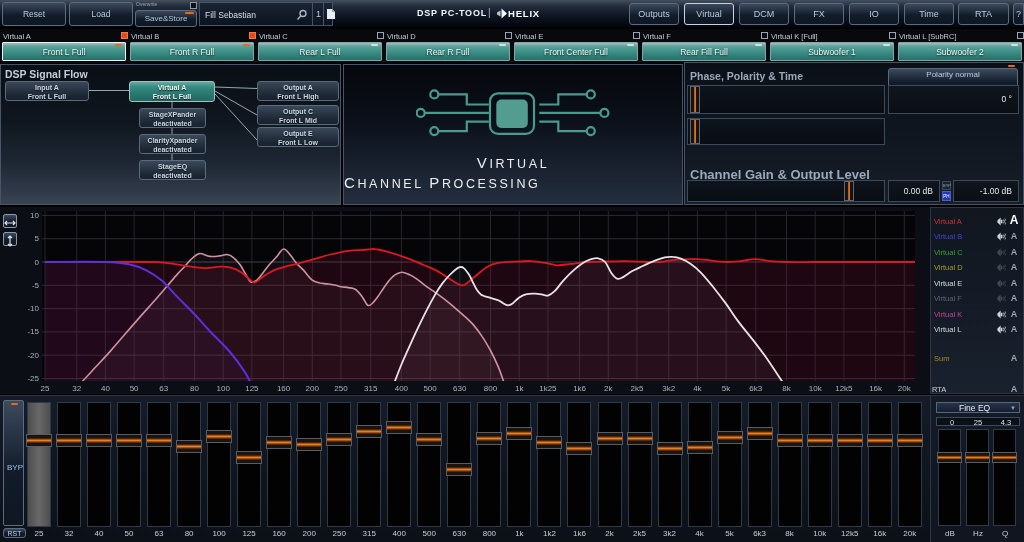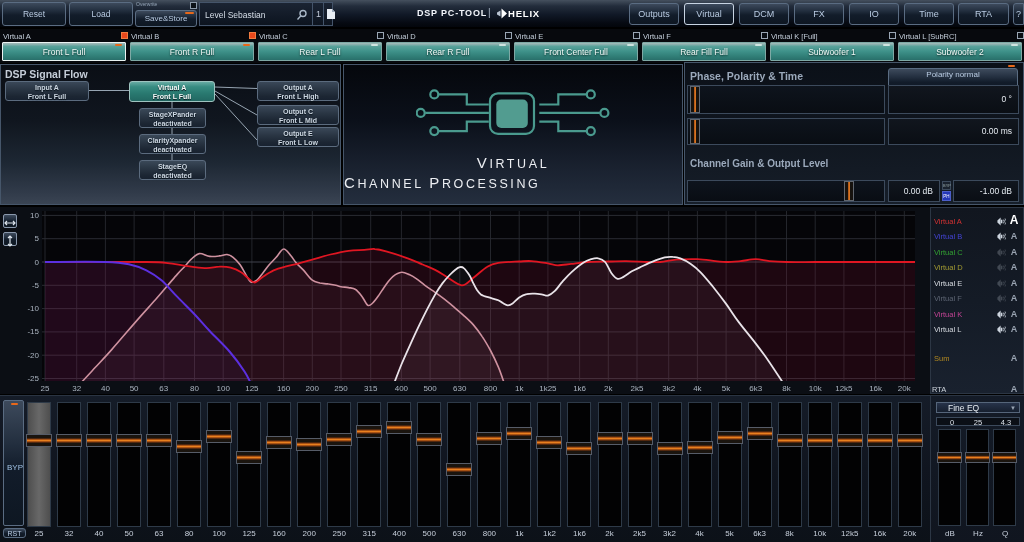--- a/index.html
+++ b/index.html
@@ -6,21 +6,21 @@
 .btn{background:linear-gradient(180deg,#3d4a5c 0%,#222e3e 35%,#121c2a 55%,#0e1722 100%);border:1px solid #5a6c82;border-radius:3px;color:#b9cbe2;text-align:center}
 .odash{position:absolute;width:7px;height:2px;background:#e8681a;border-radius:1px}
 </style></head><body>
 <div class="abs" style="left:0;top:0;width:1024px;height:28px;background:linear-gradient(180deg,#45505e 0%,#232d3c 22%,#101826 55%,#060a12 85%,#03060c 100%);border-bottom:1px solid #000">
 <div class="abs btn" style="left:2px;top:2px;width:64px;height:24px;font-size:8.5px;line-height:23px">Reset</div>
 <div class="abs btn" style="left:69px;top:2px;width:64px;height:24px;font-size:8.5px;line-height:23px">Load</div>
 <div class="abs" style="left:136px;top:1px;font-size:5px;color:#93a3b5">Overwrite</div>
 <div class="abs" style="left:190px;top:2px;width:7px;height:7px;border:1px solid #8b99a9;background:#0c1218"></div>
 <div class="abs btn" style="left:135px;top:10px;width:62px;height:17px;font-size:8px;line-height:15px">Save&amp;Store<span class="odash" style="right:2px;top:1px;width:9px"></span></div>
 <div class="abs" style="left:199px;top:2px;width:134px;height:24px;border:1px solid #44546a;background:linear-gradient(180deg,#1b2433 0%,#121a27 60%,#0d141f 100%)">
-<div class="abs" style="left:5px;top:7px;font-size:8.5px;color:#d7dfe9">Level Sebastian</div>
+<div class="abs" style="left:5px;top:7px;font-size:8.5px;color:#d7dfe9">Fill Sebastian</div>
 <svg class="abs" style="left:96px;top:6px" width="12" height="12" viewBox="0 0 12 12">
         <circle cx="7" cy="4.5" r="3" fill="none" stroke="#aab8c8" stroke-width="1.4"></circle>
         <line x1="4.7" y1="7" x2="1.5" y2="10.5" stroke="#aab8c8" stroke-width="1.4"></line>
       </svg>
 <div class="abs" style="left:112px;top:0;width:1px;height:22px;background:#44546a"></div>
 <div class="abs" style="left:116px;top:6px;font-size:9px;color:#c4cedc">1</div>
 <div class="abs" style="left:123px;top:0;width:1px;height:22px;background:#44546a"></div>
 <svg class="abs" style="left:126px;top:5px" width="10" height="12" viewBox="0 0 10 12">
         <path d="M1 1h5l3 3v7H1z" fill="#e8edf3"></path>
         <path d="M6 1l3 3H6z" fill="#9aa8ba"></path>
@@ -115,22 +115,21 @@
 <div class="abs" style="left:684px;top:62px;width:340px;height:143px;border:1px solid #46566a;background:linear-gradient(180deg,#0b1018 0%,#10161f 50%,#161e29 100%)">
 <div class="abs" style="left:5px;top:7px;font-size:10.5px;font-weight:bold;color:#9ba9bb">Phase, Polarity &amp; Time</div>
 <div class="abs btn" style="left:203px;top:5px;width:130px;height:26px;font-size:8px;line-height:12px">Polarity normal<span class="odash" style="right:2px;top:-4px"></span></div>
 <div class="abs" style="left:2px;top:22px;width:198px;height:29px;border:1px solid #3c4a5c;background:linear-gradient(180deg,#0e141d 0%,#090d13 100%)">
 <div class="abs" style="left:2px;top:0px;width:10px;height:27px;border:1px solid #60666f;background:linear-gradient(90deg,#16120e 0%,#16120e 34%,#8a4014 40%,#e87e22 48%,#e87e22 55%,#8a4014 62%,#16120e 68%,#16120e 100%)"></div>
     </div>
 <div class="abs" style="left:203px;top:22px;width:131px;height:29px;border:1px solid #3c4a5c;background:linear-gradient(180deg,#11161e 0%,#0a0e14 100%);color:#e6ebf1;font-size:8.5px;text-align:right;line-height:27px;padding-right:6px">0 °</div>
 <div class="abs" style="left:2px;top:55px;width:198px;height:27px;border:1px solid #3c4a5c;background:linear-gradient(180deg,#0e141d 0%,#090d13 100%)">
 <div class="abs" style="left:2px;top:0px;width:10px;height:25px;border:1px solid #60666f;background:linear-gradient(90deg,#16120e 0%,#16120e 34%,#8a4014 40%,#e87e22 48%,#e87e22 55%,#8a4014 62%,#16120e 68%,#16120e 100%)"></div>
     </div>
-<div class="abs" style="left:203px;top:55px;width:131px;height:27px;border:1px solid #3c4a5c;background:linear-gradient(180deg,#11161e 0%,#0a0e14 100%);color:#e6ebf1;font-size:8.5px;text-align:right;line-height:25px;padding-right:6px">0.00 ms</div>
-<div class="abs" style="left:5px;top:95px;font-size:10px;font-weight:bold;color:#9ba9bb">Channel Gain &amp; Output Level</div>
+<div class="abs" style="left:5px;top:104px;font-size:13px;font-weight:bold;color:#9ba9bb">Channel Gain &amp; Output Level</div>
 <div class="abs" style="left:2px;top:117px;width:198px;height:22px;border:1px solid #3c4a5c;background:linear-gradient(180deg,#0e141d 0%,#090d13 100%)">
 <div class="abs" style="left:156px;top:0px;width:10px;height:20px;border:1px solid #60666f;background:linear-gradient(90deg,#16120e 0%,#16120e 34%,#8a4014 40%,#e87e22 48%,#e87e22 55%,#8a4014 62%,#16120e 68%,#16120e 100%)"></div>
     </div>
 <div class="abs" style="left:203px;top:117px;width:52px;height:22px;border:1px solid #3c4a5c;background:linear-gradient(180deg,#11161e 0%,#0a0e14 100%);color:#e6ebf1;font-size:8.5px;text-align:right;line-height:20px;padding-right:6px">0.00 dB</div>
 <div class="abs" style="left:257px;top:118px;width:9px;height:9px;background:#1a222e;border:1px solid #3c4a5c;font-size:4px;color:#9aa;text-align:center;line-height:8px">BYP</div>
 <div class="abs" style="left:257px;top:128px;width:9px;height:10px;background:#2438b8;border:1px solid #4c5ec8;font-size:4.5px;color:#fff;text-align:center;line-height:9px">PH</div>
 <div class="abs" style="left:268px;top:117px;width:66px;height:22px;border:1px solid #3c4a5c;background:linear-gradient(180deg,#11161e 0%,#0a0e14 100%);color:#e6ebf1;font-size:8.5px;text-align:right;line-height:20px;padding-right:6px">-1.00 dB</div>
 </div>
 <div class="abs" style="left:0;top:207px;width:1024px;height:187px;background:#0b0e14">
 <div class="abs btn" style="left:3px;top:7px;width:14px;height:14px;border-radius:2px;border-color:#8a98ac"><svg width="12" height="12" viewBox="0 0 12 12">
@@ -399,21 +398,21 @@
 <div class="abs" style="left:837.7px;top:6px;width:24px;height:125px;background:#020203;border:1px solid #2e3a48"></div>
 <div class="abs" style="left:836.7px;top:38.1px;width:26px;height:13px;border:1px solid #565c68;background:linear-gradient(180deg,#1a140e 0%,#1a140e 26%,#54290f 33%,#a85214 41%,#e8801f 46%,#e8801f 54%,#a85214 59%,#54290f 68%,#1a140e 76%,#1a140e 100%)"></div>
 <div class="abs" style="left:834.7px;top:133px;width:30px;text-align:center;font-size:8px;color:#c6ceda">12k5</div>
 <div class="abs" style="left:867.7px;top:6px;width:24px;height:125px;background:#020203;border:1px solid #2e3a48"></div>
 <div class="abs" style="left:866.7px;top:38.1px;width:26px;height:13px;border:1px solid #565c68;background:linear-gradient(180deg,#1a140e 0%,#1a140e 26%,#54290f 33%,#a85214 41%,#e8801f 46%,#e8801f 54%,#a85214 59%,#54290f 68%,#1a140e 76%,#1a140e 100%)"></div>
 <div class="abs" style="left:864.7px;top:133px;width:30px;text-align:center;font-size:8px;color:#c6ceda">16k</div>
 <div class="abs" style="left:897.8px;top:6px;width:24px;height:125px;background:#020203;border:1px solid #2e3a48"></div>
 <div class="abs" style="left:896.8px;top:38.1px;width:26px;height:13px;border:1px solid #565c68;background:linear-gradient(180deg,#1a140e 0%,#1a140e 26%,#54290f 33%,#a85214 41%,#e8801f 46%,#e8801f 54%,#a85214 59%,#54290f 68%,#1a140e 76%,#1a140e 100%)"></div>
 <div class="abs" style="left:894.8px;top:133px;width:30px;text-align:center;font-size:8px;color:#c6ceda">20k</div>
 <div class="abs" style="left:930px;top:0;width:94px;height:147px;background:linear-gradient(180deg,#141b27 0%,#10151f 100%);border-left:1px solid #2c3644">
-<div class="abs" style="left:5px;top:6px;width:84px;height:11px;background:linear-gradient(180deg,#27334a 0%,#161f2e 100%);border:1px solid #55657a;font-size:8.5px;color:#e6ecf2;line-height:10px;padding-left:11px">Fine EQ<span style="position:absolute;right:3px;top:0;color:#98a4b4;font-size:6px">▼</span></div>
+<div class="abs" style="left:5px;top:6px;width:84px;height:11px;background:linear-gradient(180deg,#27334a 0%,#161f2e 100%);border:1px solid #55657a;font-size:8.5px;color:#e6ecf2;line-height:10px;padding-left:22px">Fine EQ<span style="position:absolute;right:3px;top:0;color:#98a4b4;font-size:6px">▼</span></div>
 <div class="abs" style="left:5px;top:21px;width:84px;height:9px;background:#0b0f16;border:1px solid #3c4a5c"></div>
 <div class="abs" style="left:5px;top:22px;width:84px;font-size:7.5px;color:#dde3eb">
         <span style="position:absolute;left:2px;width:28px;text-align:center">0</span>
         <span style="position:absolute;left:28px;width:28px;text-align:center">25</span>
         <span style="position:absolute;left:56px;width:28px;text-align:center">4.3</span>
       </div>
 <div class="abs" style="left:7px;top:33px;width:23px;height:97px;background:#020203;border:1px solid #2e3a48"></div>
 <div class="abs" style="left:6px;top:56px;width:25px;height:11px;border:1px solid #565c68;background:linear-gradient(180deg,#1a140e 0%,#1a140e 26%,#54290f 33%,#a85214 41%,#e8801f 46%,#e8801f 54%,#a85214 59%,#54290f 68%,#1a140e 76%,#1a140e 100%)"></div>
 <div class="abs" style="left:35px;top:33px;width:23px;height:97px;background:#020203;border:1px solid #2e3a48"></div>
 <div class="abs" style="left:34px;top:56px;width:25px;height:11px;border:1px solid #565c68;background:linear-gradient(180deg,#1a140e 0%,#1a140e 26%,#54290f 33%,#a85214 41%,#e8801f 46%,#e8801f 54%,#a85214 59%,#54290f 68%,#1a140e 76%,#1a140e 100%)"></div>

